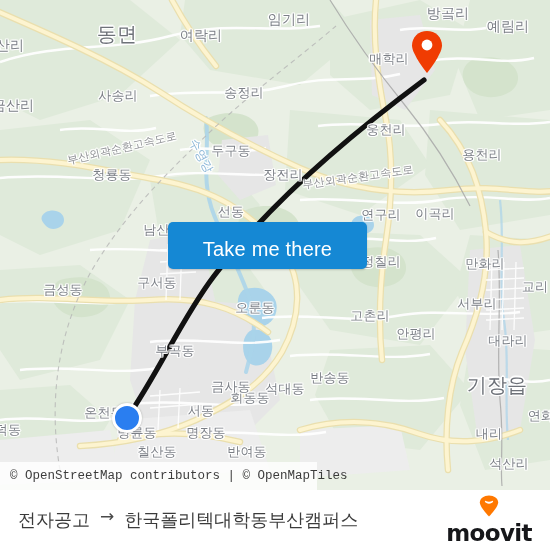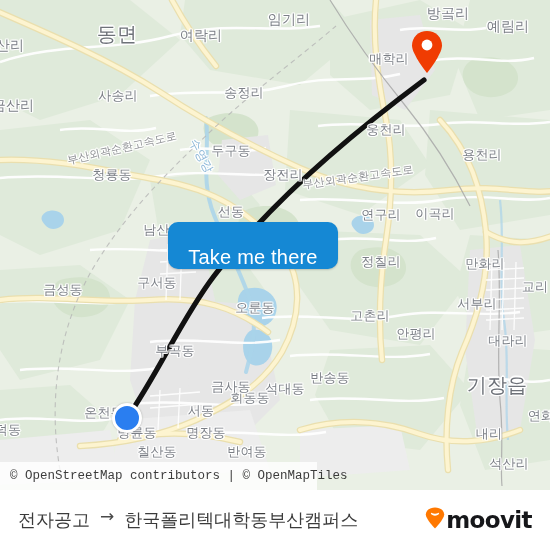--- a/index.html
+++ b/index.html
@@ -40,25 +40,25 @@
   .dest-pin{position:absolute;transform:translate(-50%,-100%);}
   .origin-dot{
     position:absolute;width:24px;height:24px;border-radius:50%;
     background:#2a7ef0;border:3px solid #ffffff;
     transform:translate(-50%,-50%);
     box-shadow:0 0 2px rgba(0,0,0,.28);
   }
 
   
   .cta{
-    position:absolute;left:168px;top:222px;width:170px;height:47px;
-    background:#1588d4;border:none;border-radius:10px;
+    position:absolute;left:168px;top:222px;width:199px;height:47px;
+    background:#1588d4;border:none;border-radius:5px;
     color:#ffffff;font-size:20px;letter-spacing:.2px;
     font-family:"Liberation Sans","DejaVu Sans",sans-serif;
-    cursor:pointer;line-height:47px;text-align:center;padding:12px;
+    cursor:pointer;line-height:47px;text-align:center;padding:4px;
     box-shadow:0 1px 2px rgba(0,0,0,.18);
   }
 
   
   .attrib{
     position:absolute;left:0;top:462px;height:28px;
     display:flex;align-items:center;
     padding:0 10px;
     background:rgba(255,255,255,.80);
     color:#3c3c3c;font-size:12.5px;
@@ -72,21 +72,21 @@
     background:#ffffff;display:flex;align-items:center;
     justify-content:space-between;padding:0 18px;box-sizing:border-box;
   }
   .route-title{
     display:flex;align-items:flex-start;gap:10px;
     color:#3b3b3b;font-size:18px;
     font-family:"DejaVu Sans","Liberation Sans",sans-serif;
     white-space:nowrap;
   }
   .route-title .arrow{color:#4a4a4a;font-size:17px;line-height:1;}
-  .brand{display:flex;align-items:center;gap:1px;}
+  .brand{display:flex;align-items:center;gap:1px;flex-direction:column;}
   .brand-word{
     color:#16171a;font-size:23px;font-weight:bold;letter-spacing:-.6px;
     font-family:"DejaVu Sans","Liberation Sans",sans-serif;line-height:1;
   }
 </style>
 </head>
 <body>
 
 <div class="app">
 

